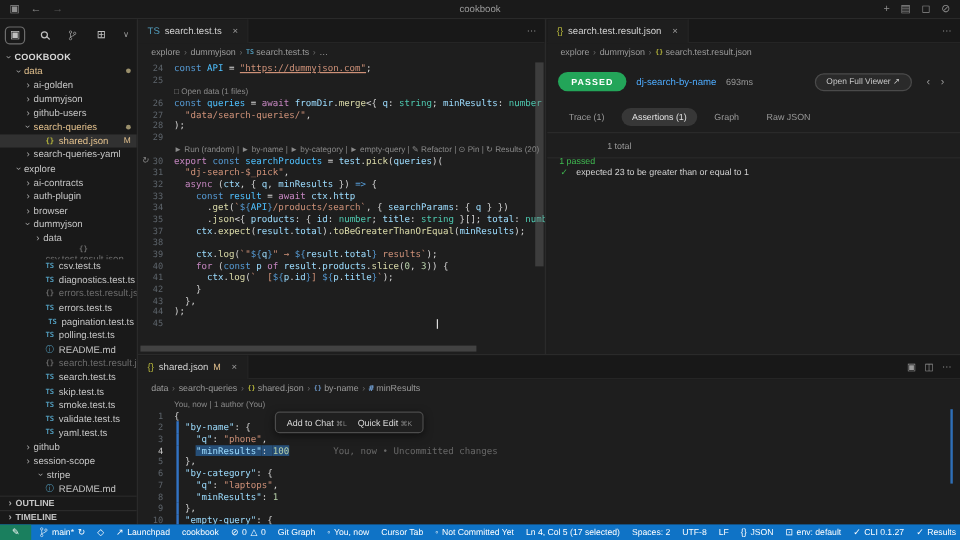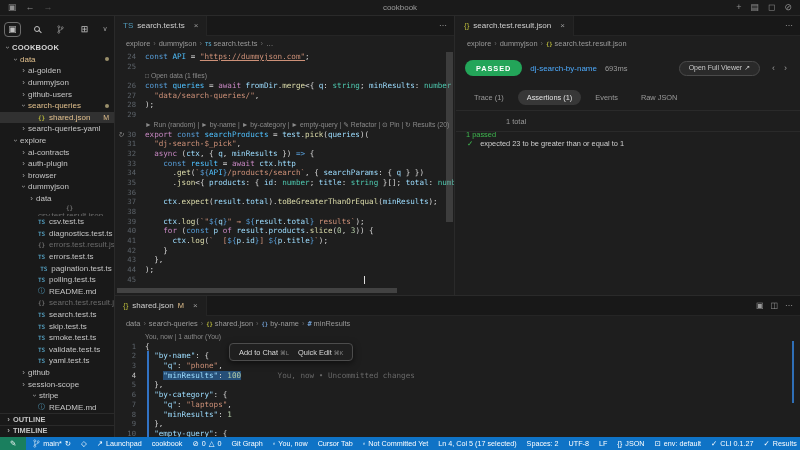--- a/index.html
+++ b/index.html
@@ -326,21 +326,20 @@
         <div class="cl"><span class="gut">27</span><span class="src"><span class="p">  </span><span class="s">"data/search-queries/"</span><span class="p">,</span></span></div>
         <div class="cl"><span class="gut">28</span><span class="src"><span class="p">);</span></span></div>
         <div class="cl"><span class="gut">29</span><span class="src"></span></div>
         <div class="cl lens"><span class="gut"></span><span class="src"><span class="d">► Run (random) | ► by-name | ► by-category | ► empty-query | ✎ Refactor | ⊙ Pin | ↻ Results (20)</span></span></div>
         <div class="cl"><i class="glyph">↻</i><span class="gut">30</span><span class="src"><span class="c">export </span><span class="k">const </span><span class="C">searchProducts </span><span class="p">= </span><span class="v">test</span><span class="p">.</span><span class="f">pick</span><span class="p">(</span><span class="v">queries</span><span class="p">)(</span></span></div>
         <div class="cl"><span class="gut">31</span><span class="src"><span class="p">  </span><span class="s">"dj-search-$_pick"</span><span class="p">,</span></span></div>
         <div class="cl"><span class="gut">32</span><span class="src"><span class="p">  </span><span class="c">async </span><span class="p">(</span><span class="v">ctx</span><span class="p">, { </span><span class="v">q</span><span class="p">, </span><span class="v">minResults</span><span class="p"> }) </span><span class="k">=&gt; </span><span class="p">{</span></span></div>
         <div class="cl"><span class="gut">33</span><span class="src"><span class="p">    </span><span class="k">const </span><span class="C">result </span><span class="p">= </span><span class="c">await </span><span class="v">ctx</span><span class="p">.</span><span class="v">http</span></span></div>
         <div class="cl"><span class="gut">34</span><span class="src"><span class="p">      .</span><span class="f">get</span><span class="p">(</span><span class="s">`</span><span class="k">${</span><span class="C">API</span><span class="k">}</span><span class="s">/products/search`</span><span class="p">, { </span><span class="v">searchParams</span><span class="p">: { </span><span class="v">q</span><span class="p"> } })</span></span></div>
         <div class="cl"><span class="gut">35</span><span class="src"><span class="p">      .</span><span class="f">json</span><span class="p">&lt;{ </span><span class="v">products</span><span class="p">: { </span><span class="v">id</span><span class="p">: </span><span class="t">number</span><span class="p">; </span><span class="v">title</span><span class="p">: </span><span class="t">string</span><span class="p"> }[]; </span><span class="v">total</span><span class="p">: </span><span class="t">number</span></span></div>
-        <div class="cl"><span class="gut">36</span><span class="src"></span></div>
         <div class="cl"><span class="gut">37</span><span class="src"><span class="p">    </span><span class="v">ctx</span><span class="p">.</span><span class="f">expect</span><span class="p">(</span><span class="v">result</span><span class="p">.</span><span class="v">total</span><span class="p">).</span><span class="f">toBeGreaterThanOrEqual</span><span class="p">(</span><span class="v">minResults</span><span class="p">);</span></span></div>
         <div class="cl"><span class="gut">38</span><span class="src"></span></div>
         <div class="cl"><span class="gut">39</span><span class="src"><span class="p">    </span><span class="v">ctx</span><span class="p">.</span><span class="f">log</span><span class="p">(</span><span class="s">`"</span><span class="k">${</span><span class="v">q</span><span class="k">}</span><span class="s">" → </span><span class="k">${</span><span class="v">result</span><span class="p">.</span><span class="v">total</span><span class="k">}</span><span class="s"> results`</span><span class="p">);</span></span></div>
         <div class="cl"><span class="gut">40</span><span class="src"><span class="p">    </span><span class="c">for </span><span class="p">(</span><span class="k">const </span><span class="v">p </span><span class="c">of </span><span class="v">result</span><span class="p">.</span><span class="v">products</span><span class="p">.</span><span class="f">slice</span><span class="p">(</span><span class="num">0</span><span class="p">, </span><span class="num">3</span><span class="p">)) {</span></span></div>
         <div class="cl"><span class="gut">41</span><span class="src"><span class="p">      </span><span class="v">ctx</span><span class="p">.</span><span class="f">log</span><span class="p">(</span><span class="s">`  [</span><span class="k">${</span><span class="v">p</span><span class="p">.</span><span class="v">id</span><span class="k">}</span><span class="s">] </span><span class="k">${</span><span class="v">p</span><span class="p">.</span><span class="v">title</span><span class="k">}</span><span class="s">`</span><span class="p">);</span></span></div>
         <div class="cl"><span class="gut">42</span><span class="src"><span class="p">    }</span></span></div>
         <div class="cl"><span class="gut">43</span><span class="src"><span class="p">  },</span></span></div>
         <div class="cl"><span class="gut">44</span><span class="src"><span class="p">);</span></span></div>
         <div class="cl"><span class="gut">45</span><span class="src"><span class="p">                                                </span><span class="ibeam"></span></span></div>
       </div>
@@ -379,21 +378,21 @@
       <span class="res-time">693ms</span>
       <span class="viewer-btn">Open Full Viewer ↗</span>
       <span class="res-nav">
         <span>‹</span>
         <span>›</span>
       </span>
     </div>
     <div class="result-tabs" id="result-tabs">
         <span class="rtab">Trace (1)</span>
         <span class="rtab active">Assertions (1)</span>
-        <span class="rtab">Events</span>
+        <span class="rtab">Graph</span>
         <span class="rtab">Raw JSON</span>
       </div>
     <div class="summary">
       <span class="passed-txt">1 passed</span>
       <span class="total-txt">1 total</span>
     </div>
     <div class="assert">
       <span class="check">✓</span>
       <span>expected 23 to be greater than or equal to 1</span>
     </div>

